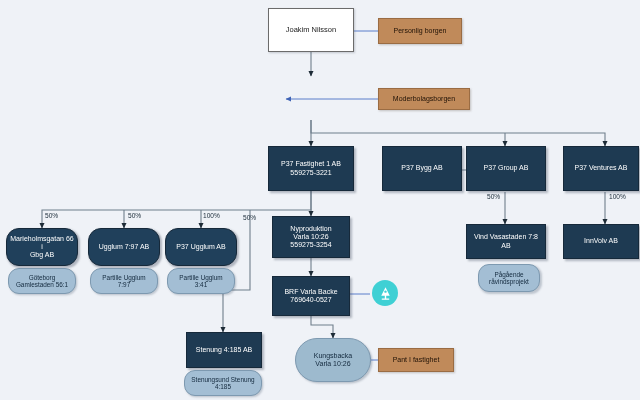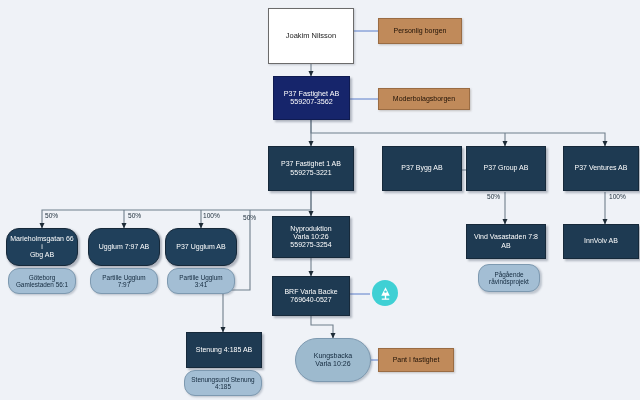--- a/index.html
+++ b/index.html
@@ -178,31 +178,27 @@
     </g>
 
     <g stroke="#4a6fc4" stroke-width="0.9" fill="none">
       <path d="M378,31 L286,31" marker-end="url(#arrowblue)"></path>
       <path d="M378,99 L286,99" marker-end="url(#arrowblue)"></path>
       <path d="M378,360 L366,360" marker-end="url(#arrowblue)"></path>
       <path d="M370,294 L286,294" marker-end="url(#arrowblue)"></path>
     </g>
   </svg>
 
-  <div class="node n-person" style="left:268px; top:8px; width:86px; height:56px;">
+  <div class="node n-person" style="left:268px; top:8px; width:86px; height:44px;">
     <span class="lbl">Joakim Nilsson</span>
   </div>
   <div class="node n-tan" style="left:378px; top:18px; width:84px; height:26px;">
     <span class="lbl">Personlig borgen</span>
   </div>
 
-  <div class="node n-navy" style="left:273px; top:76px; width:77px; height:44px;">
-    <span class="lbl">P37 Fastighet AB
-559207-3562</span>
-  </div>
   <div class="node n-tan" style="left:378px; top:88px; width:92px; height:22px;">
     <span class="lbl">Moderbolagsborgen</span>
   </div>
 
   <div class="node n-slate" style="left:268px; top:146px; width:86px; height:45px;">
     <span class="lbl">P37 Fastighet 1 AB
 559275-3221</span>
   </div>
   <div class="node n-slate" style="left:382px; top:146px; width:80px; height:45px;">
     <span class="lbl">P37 Bygg AB</span>

